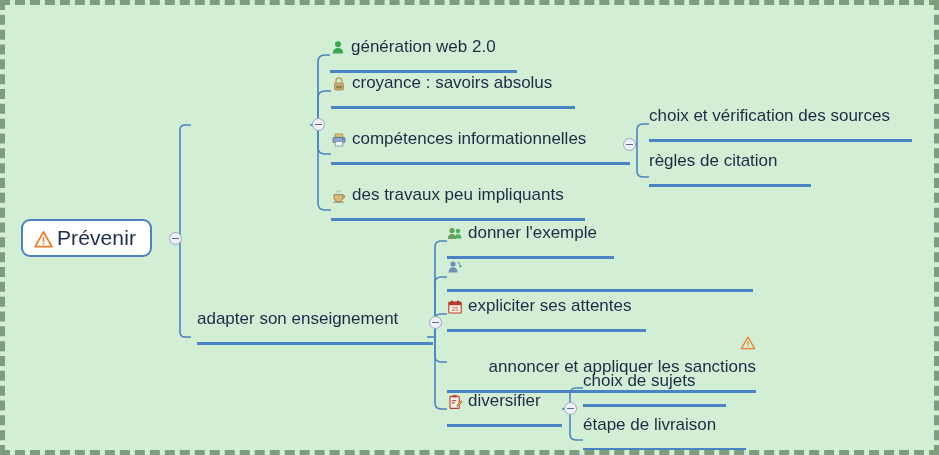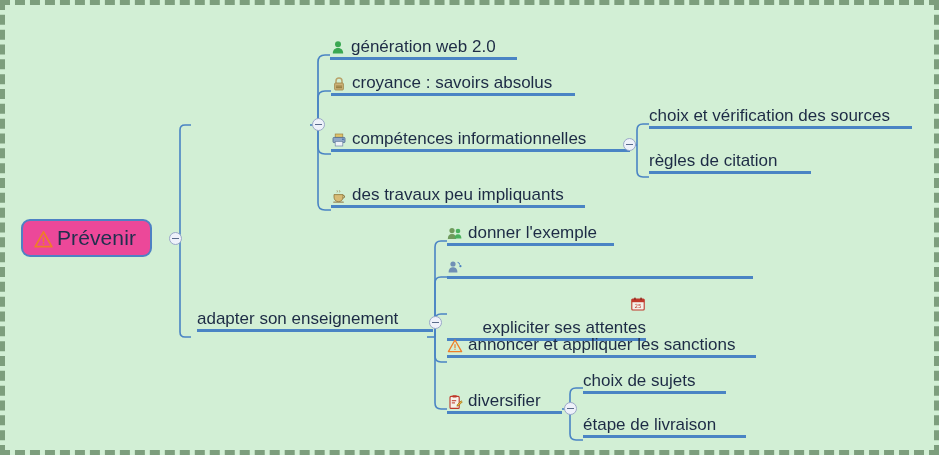--- a/index.html
+++ b/index.html
@@ -29,42 +29,42 @@
   
   .root-node {
     position: absolute;
     left: 16px;
     top: 214px;
     height: 38px;
     display: flex;
     align-items: center;
     gap: 7px;
     padding: 0 14px 0 11px;
-    background: #ec4899;
+    background: #ffffff;
     border: 2px solid #4e81c4;
     border-radius: 9px;
     box-sizing: border-box;
     z-index: 5;
   }
   .root-label {
     font-size: 21px;
     color: #20304e;
     letter-spacing: .1px;
     white-space: nowrap;
   }
 
   
   .topic {
     position: absolute;
     display: flex;
     align-items: flex-end;
     gap: 5px;
     white-space: nowrap;
     z-index: 4;
-    padding-bottom: 3px;
+    padding-bottom: 16px;
   }
   .topic .txt {
     font-size: 17px;
     color: #1d2b45;
     line-height: 20px;
   }
   .topic.under::after {
     content: "";
     position: absolute;
     left: 0;
@@ -232,34 +232,34 @@
     <span class="ic">
       <svg width="16" height="16" viewBox="0 0 16 16">
         <circle cx="6" cy="5" r="2.6" fill="#6f8fb5"></circle>
         <path d="M6 8.2 C2.9 8.2 1.6 10.3 1.6 13.4 L10.4 13.4 C10.4 10.3 9.1 8.2 6 8.2 Z" fill="#6f8fb5"></path>
         <path d="M10.6 3.4 q2.4 .4 2 2.2" fill="none" stroke="#4a7fc1" stroke-width="1"></path>
         <circle cx="13.4" cy="7.2" r="1.1" fill="#4a7fc1"></circle>
       </svg>
     </span>
   </div>
 
-  <div class="topic under" style="left:442px; top:291px; width:199px;flex-direction:column;">
+  <div class="topic under" style="left:442px; top:291px; width:199px;">
     <span class="ic">
       <svg width="16" height="16" viewBox="0 0 16 16">
         <rect x="1.8" y="3" width="12.4" height="11" rx="1" fill="#f4f1ea" stroke="#c0392b" stroke-width="1.1"></rect>
         <rect x="1.8" y="3" width="12.4" height="3.2" fill="#c0392b"></rect>
         <rect x="4.2" y="1.4" width="1.5" height="2.6" rx=".6" fill="#8e2b21"></rect>
         <rect x="10.3" y="1.4" width="1.5" height="2.6" rx=".6" fill="#8e2b21"></rect>
         <text x="8" y="12.3" font-size="5.6" text-anchor="middle" fill="#c0392b" font-family="DejaVu Sans, sans-serif">25</text>
       </svg>
     </span>
     <span class="txt">expliciter ses attentes</span>
   </div>
 
-  <div class="topic under" style="left:442px; top:330px; width:309px;">
+  <div class="topic under" style="left:442px; top:330px; width:309px;flex-direction:column;">
     <span class="ic">
       <svg width="16" height="16" viewBox="0 0 16 16">
         <path d="M8 2 L14.6 13.6 L1.4 13.6 Z" fill="none" stroke="#ef7d28" stroke-width="1.3" stroke-linejoin="round"></path>
         <rect x="7.4" y="6.2" width="1.2" height="3.8" fill="#ef7d28"></rect>
         <rect x="7.4" y="10.7" width="1.2" height="1.2" fill="#ef7d28"></rect>
       </svg>
     </span>
     <span class="txt">annoncer et appliquer les sanctions</span>
   </div>
 

